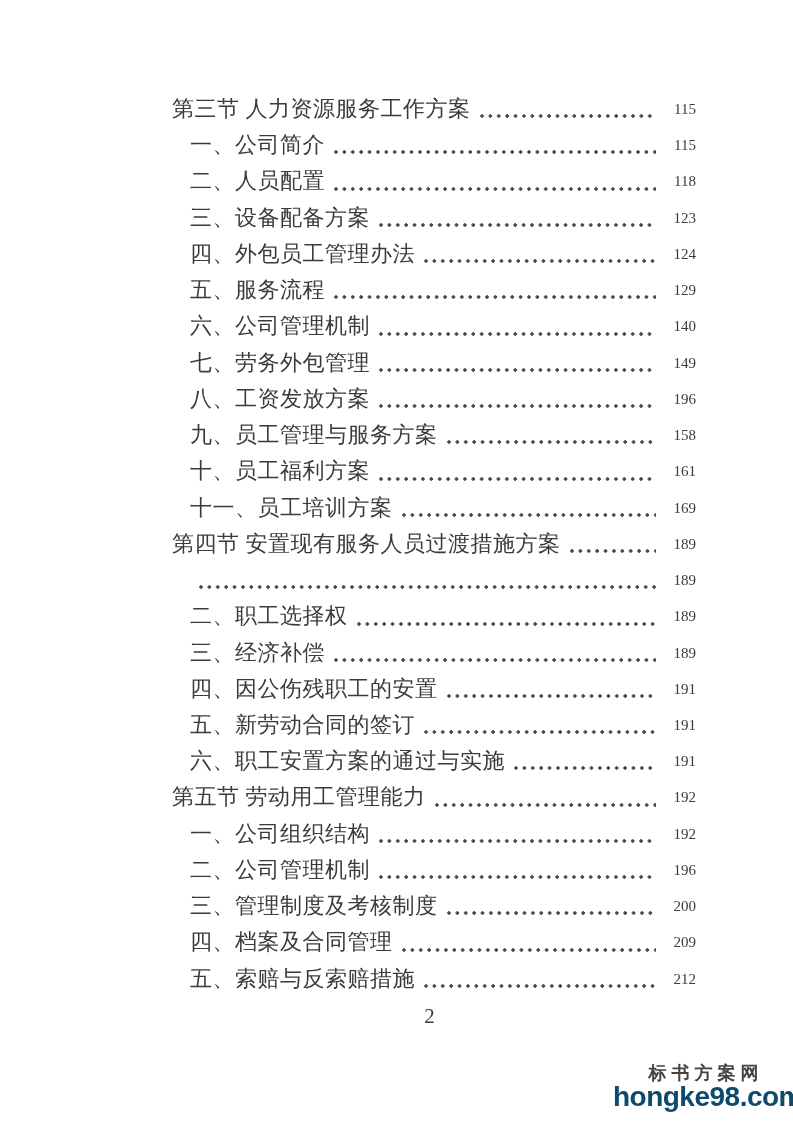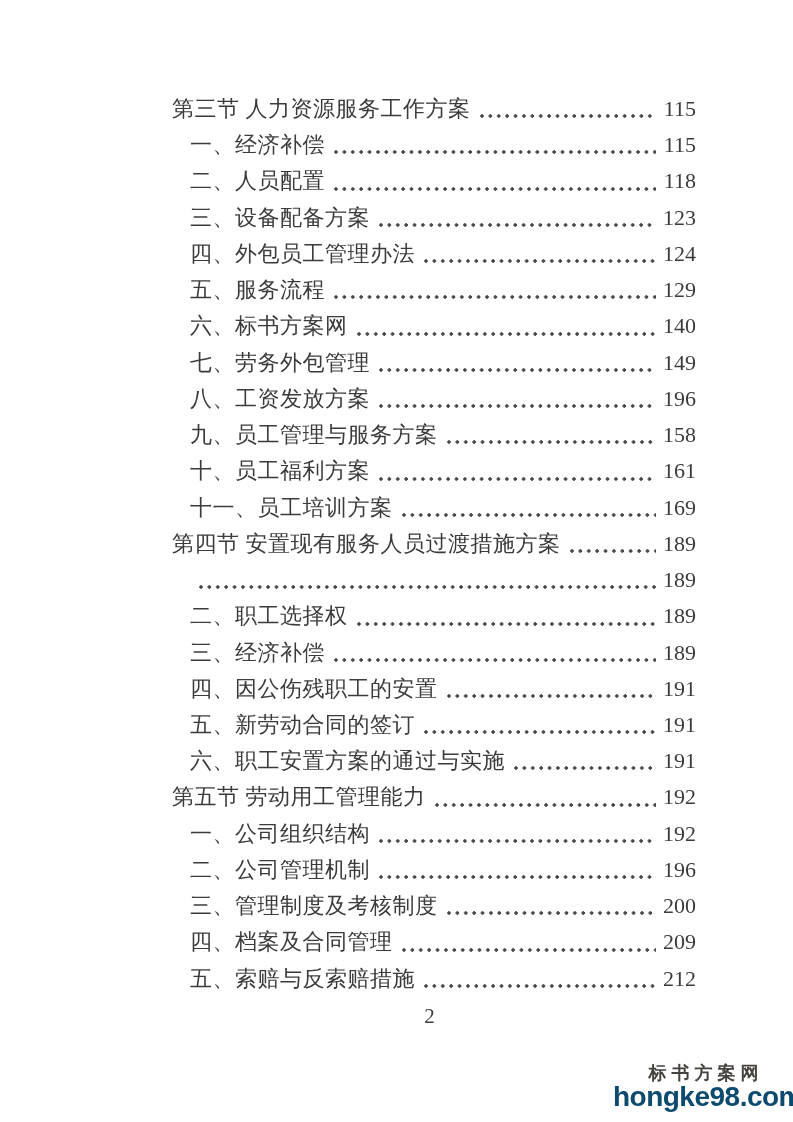--- a/index.html
+++ b/index.html
@@ -50,21 +50,21 @@
     bottom: 9px;
     height: 4px;
     background-image: radial-gradient(circle at 2px 2px, #474747 1.5px, rgba(0,0,0,0) 1.9px);
     background-size: 8.4px 4px;
     background-repeat: repeat-x;
   }
   .toc-page {
     flex: 0 0 auto;
     min-width: 36px;
     text-align: right;
-    font-size: 22px;
+    font-size: 15px;
   }
   .page-number {
     position: absolute;
     top: 1001px;
     left: 0;
     width: 100%;
     text-align: center;
     text-indent: 14px;
     font-size: 21px;
     line-height: 30px;
@@ -99,21 +99,21 @@
 
 <div class="page">
 
   <div class="toc" id="toc">
       <div class="toc-row level-1">
         <span class="toc-title">第三节 人力资源服务工作方案</span>
         <span class="leader"></span>
         <span class="toc-page">115</span>
       </div>
       <div class="toc-row level-2">
-        <span class="toc-title">一、经济补偿</span>
+        <span class="toc-title">一、公司简介</span>
         <span class="leader"></span>
         <span class="toc-page">115</span>
       </div>
       <div class="toc-row level-2">
         <span class="toc-title">二、人员配置</span>
         <span class="leader"></span>
         <span class="toc-page">118</span>
       </div>
       <div class="toc-row level-2">
         <span class="toc-title">三、设备配备方案</span>
@@ -124,21 +124,21 @@
         <span class="toc-title">四、外包员工管理办法</span>
         <span class="leader"></span>
         <span class="toc-page">124</span>
       </div>
       <div class="toc-row level-2">
         <span class="toc-title">五、服务流程</span>
         <span class="leader"></span>
         <span class="toc-page">129</span>
       </div>
       <div class="toc-row level-2">
-        <span class="toc-title">六、标书方案网</span>
+        <span class="toc-title">六、公司管理机制</span>
         <span class="leader"></span>
         <span class="toc-page">140</span>
       </div>
       <div class="toc-row level-2">
         <span class="toc-title">七、劳务外包管理</span>
         <span class="leader"></span>
         <span class="toc-page">149</span>
       </div>
       <div class="toc-row level-2">
         <span class="toc-title">八、工资发放方案</span>

